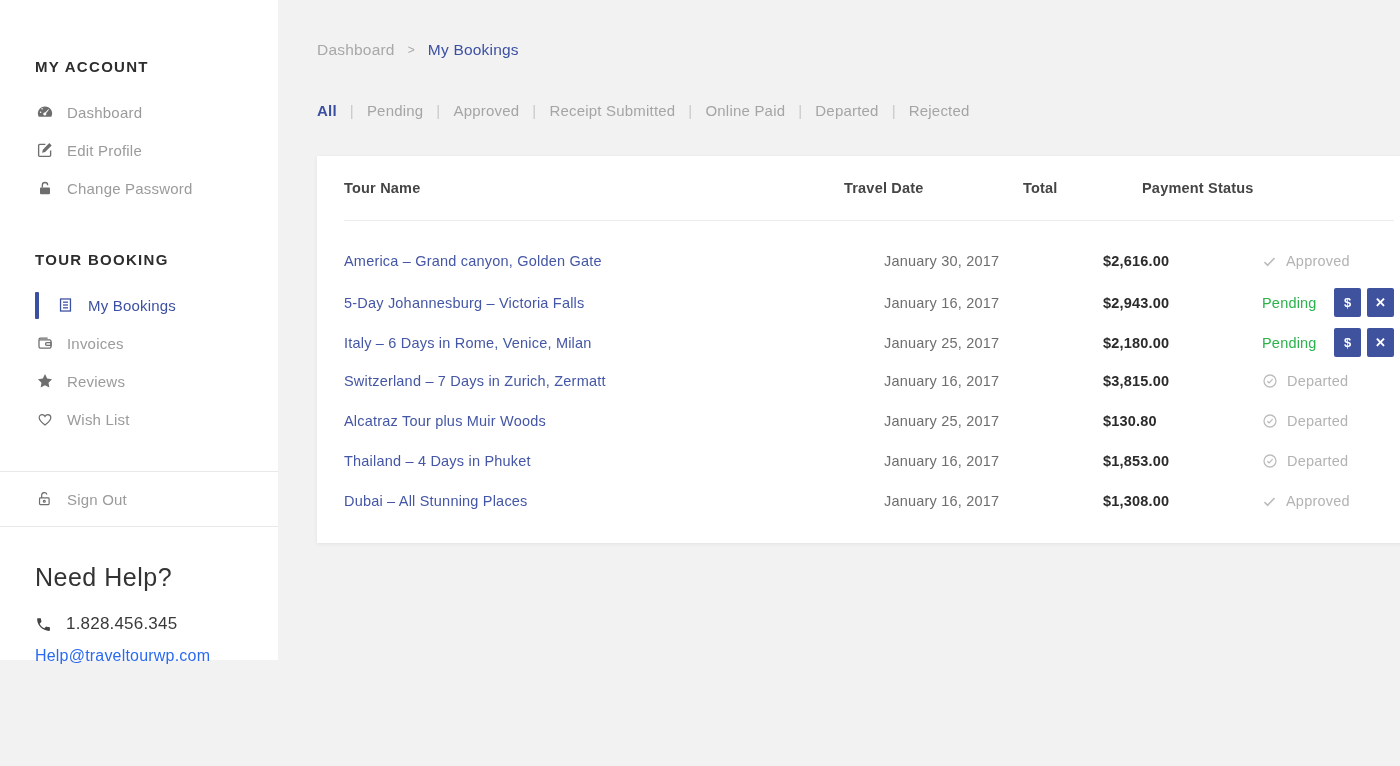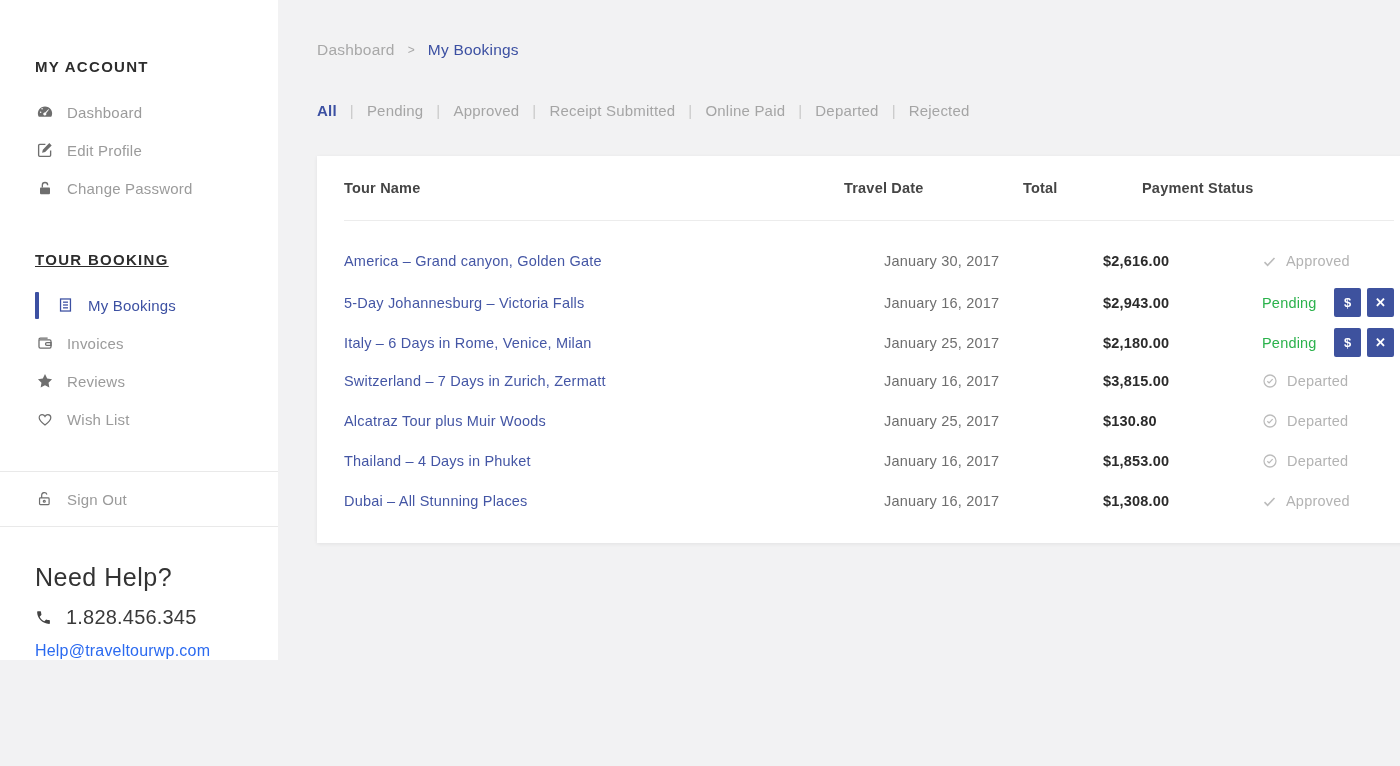--- a/index.html
+++ b/index.html
@@ -12,21 +12,21 @@
     overflow:hidden;
   }
   
   .sidebar { width:278px; min-width:278px; background:#fff; height:660px; }
   .side-block { padding-left:35px; padding-right:18px; }
   .section-title {
     font-size:15px; font-weight:bold; letter-spacing:1.3px;
     color:#2d2d2d;
   }
   .title-account { padding-top:58px; }
-  .title-booking { padding-top:44px;text-decoration:underline; }
+  .title-booking { padding-top:44px; }
   .nav-list { margin-top:18px; }
   .nav-item {
     display:flex; align-items:center; height:38px;
     font-size:15px; color:#9b9b9b; cursor:pointer;
   }
   .nav-item .icon {
     width:19px; min-width:19px; margin-right:13px;
     display:flex; align-items:center; justify-content:center;
     color:#6e6e6e;
   }
@@ -36,22 +36,22 @@
     width:4px; height:27px; background:#3c50a2;
     margin-right:17px; border-radius:1px;
   }
   .side-divider { border:none; border-top:1px solid #e9e9e9; margin:0; }
   .divider-top { margin-top:33px; }
   .signout-row { height:54px; }
   .signout-row .nav-item { height:54px; }
   .help-block { padding-left:35px; padding-top:36px; }
   .help-title { font-size:25px; font-weight:normal; color:#333; letter-spacing:.5px; }
   .phone-row {
-    display:flex; align-items:center; margin-top:14px;
-    font-size:20px; color:#3a3a3a;
+    display:flex; align-items:center; margin-top:22px;
+    font-size:17px; color:#3a3a3a;
   }
   .phone-row .icon { width:19px; margin-right:12px; color:#444; display:flex; }
   .email-link {
     display:inline-block; margin-top:13px;
     font-size:16px; color:#2b6af0; cursor:pointer; text-decoration:none;
   }
   
   .main { flex:1; padding:0 30px 0 39px; }
   .breadcrumb { margin-top:41px; display:flex; align-items:center; font-size:15.5px; }
   .crumb { color:#a8a8a8; cursor:pointer; }

